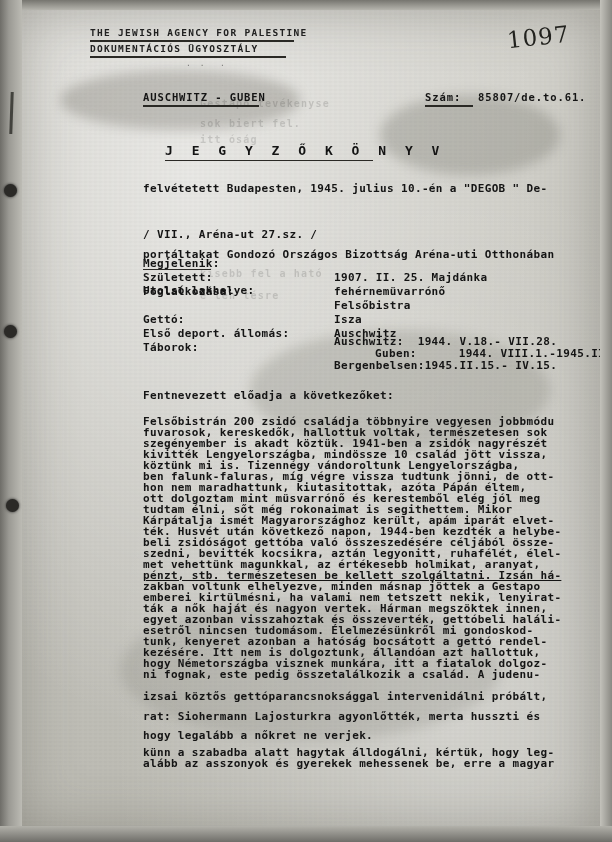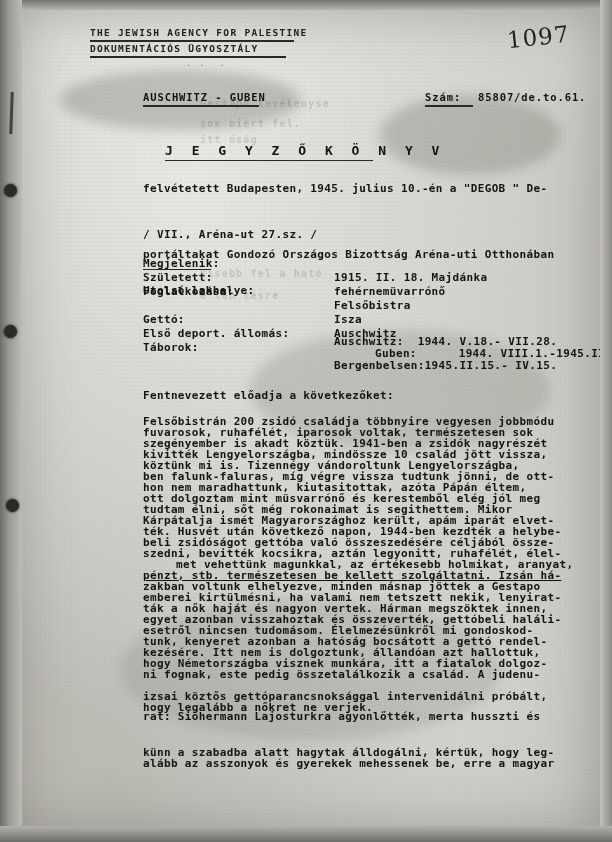--- a/index.html
+++ b/index.html
@@ -170,21 +170,21 @@
   <div class="stamp-underline" style="left:165px; top:160px; width:208px; height:1.2px;"></div>
 
   <div class="txt body-line col-left" style="top:183px;">felvétetett Budapesten, 1945. julius 10.-én a "DEGOB " De-</div>
   <div class="txt body-line col-left" style="top:201px;margin-top:48px;">portáltakat Gondozó Országos Bizottság Aréna-uti Otthonában</div>
   <div class="txt body-line col-left" style="top:229px;">/ VII., Aréna-ut 27.sz. /</div>
 
   <div class="txt body-line col-left" style="top:258px;">Megjelenik:</div>
   <div class="stamp-underline" style="left:143px; top:269px; width:68px; height:1.2px;"></div>
 
   <div class="txt body-line col-left" style="top:272px;">Született:</div>
-  <div class="txt body-line col-val" style="top:272px;">1915. II. 18. Majdánka</div>
+  <div class="txt body-line col-val" style="top:272px;">1907. II. 25. Majdánka</div>
 
   <div class="txt body-line col-left" style="top:286px;">Foglalkozása:</div>
   <div class="txt body-line col-val" style="top:286px;">fehérnemüvarrónő</div>
 
   <div class="txt body-line col-left" style="top:285px;">Utolsó lakhelye:</div>
   <div class="txt body-line col-val" style="top:300px;">Felsőbistra</div>
 
   <div class="txt body-line col-left" style="top:314px;">Gettó:</div>
   <div class="txt body-line col-val" style="top:314px;">Isza</div>
 
@@ -192,46 +192,46 @@
   <div class="txt body-line col-val" style="top:328px;text-align:center;">Auschwitz</div>
 
   <div class="txt body-line col-left" style="top:342px;">Táborok:</div>
   <div class="txt body-line col-val" style="top:336px;">Auschwitz:  1944. V.18.- VII.28.</div>
   <div class="txt body-line col-val" style="top:348px;margin-left:41px;">Guben:      1944. VIII.1.-1945.II.</div>
   <div class="txt body-line col-val" style="top:360px;">Bergenbelsen:1945.II.15.- IV.15.</div>
 
   <div class="txt body-line col-left" style="top:390px;">Fentnevezett előadja a következőket:</div>
 
   <div class="txt body-line col-left" style="top:416px;">Felsőbistrán 200 zsidó családja többnyire vegyesen jobbmódu</div>
-  <div class="txt body-line col-left" style="top:427px;">fuvarosok, ruhafélét, iparosok voltak, természetesen sok</div>
+  <div class="txt body-line col-left" style="top:427px;">fuvarosok, kereskedők, hallottuk voltak, természetesen sok</div>
   <div class="txt body-line col-left" style="top:438px;">szegényember is akadt köztük. 1941-ben a zsidók nagyrészét</div>
   <div class="txt body-line col-left" style="top:449px;">kivitték Lengyelországba, mindössze 10 család jött vissza,</div>
   <div class="txt body-line col-left" style="top:460px;">köztünk mi is. Tizennégy vándoroltunk Lengyelországba,</div>
   <div class="txt body-line col-left" style="top:471px;">ben falunk-faluras, míg végre vissza tudtunk jönni, de ott-</div>
   <div class="txt body-line col-left" style="top:482px;">hon nem maradhattunk, kiutasitottak, azóta Pápán éltem,</div>
   <div class="txt body-line col-left" style="top:493px;">ott dolgoztam mint müsvarrónő és kerestemből elég jól meg</div>
   <div class="txt body-line col-left" style="top:504px;">tudtam élni, sőt még rokonaimat is segithettem. Mikor</div>
   <div class="txt body-line col-left" style="top:515px;">Kárpátalja ismét Magyarországhoz került, apám iparát elvet-</div>
   <div class="txt body-line col-left" style="top:526px;">ték. Husvét után következő napon, 1944-ben kezdték a helybe-</div>
   <div class="txt body-line col-left" style="top:537px;">beli zsidóságot gettóba való összeszedésére céljából össze-</div>
   <div class="txt body-line col-left" style="top:548px;">szedni, bevitték kocsikra, aztán legyonitt, ruhafélét, élel-</div>
-  <div class="txt body-line col-left" style="top:559px;margin-left:33px;">met vehettünk magunkkal, az értékesebb holmikat, aranyat,</div>
+  <div class="txt body-line col-left" style="top:559px;">met vehettünk magunkkal, az értékesebb holmikat, aranyat,</div>
   <div class="txt body-line col-left" style="top:570px;text-decoration:underline;">pénzt, stb. természetesen be kellett szolgáltatni. Izsán há-</div>
   <div class="txt body-line col-left" style="top:581px;">zakban voltunk elhelyezve, minden másnap jöttek a Gestapo</div>
   <div class="txt body-line col-left" style="top:603px;">ták a nők haját és nagyon vertek. Hárman megszöktek innen,</div>
   <div class="txt body-line col-left" style="top:592px;">emberei kirtülmésni, ha valami nem tetszett nekik, lenyirat-</div>
   <div class="txt body-line col-left" style="top:614px;">egyet azonban visszahoztak és összeverték, gettóbeli haláli-</div>
   <div class="txt body-line col-left" style="top:625px;">esetről nincsen tudomásom. Élelmezésünkről mi gondoskod-</div>
   <div class="txt body-line col-left" style="top:636px;">tunk, kenyeret azonban a hatóság bocsátott a gettó rendel-</div>
   <div class="txt body-line col-left" style="top:647px;">kezésére. Itt nem is dolgoztunk, állandóan azt hallottuk,</div>
   <div class="txt body-line col-left" style="top:658px;">hogy Németországba visznek munkára, itt a fiatalok dolgoz-</div>
   <div class="txt body-line col-left" style="top:669px;">ni fognak, este pedig összetalálkozik a család. A judenu-</div>
   <div class="txt body-line col-left" style="top:680px;margin-top:31px;">rat: Siohermann Lajosturkra agyonlőtték, merta husszti és</div>
   <div class="txt body-line col-left" style="top:691px;">izsai köztős gettóparancsnoksággal intervenidálni próbált,</div>
-  <div class="txt body-line col-left" style="top:702px;">hogy legalább a nőkret ne verjek.</div>
+  <div class="txt body-line col-left" style="top:730px;">hogy legalább a nőkret ne verjek.</div>
   <div class="txt body-line col-left" style="top:713px;"></div>
 
   <div class="txt body-line col-left" style="top:747px;">künn a szabadba alatt hagytak álldogálni, kértük, hogy leg-</div>
   <div class="txt body-line col-left" style="top:758px;">alább az asszonyok és gyerekek mehessenek be, erre a magyar</div>
 
   <div class="grain"></div>
   <div class="edge-top"></div>
   <div class="edge-left"></div>
   <div class="edge-right"></div>
   <div class="edge-bottom"></div>

